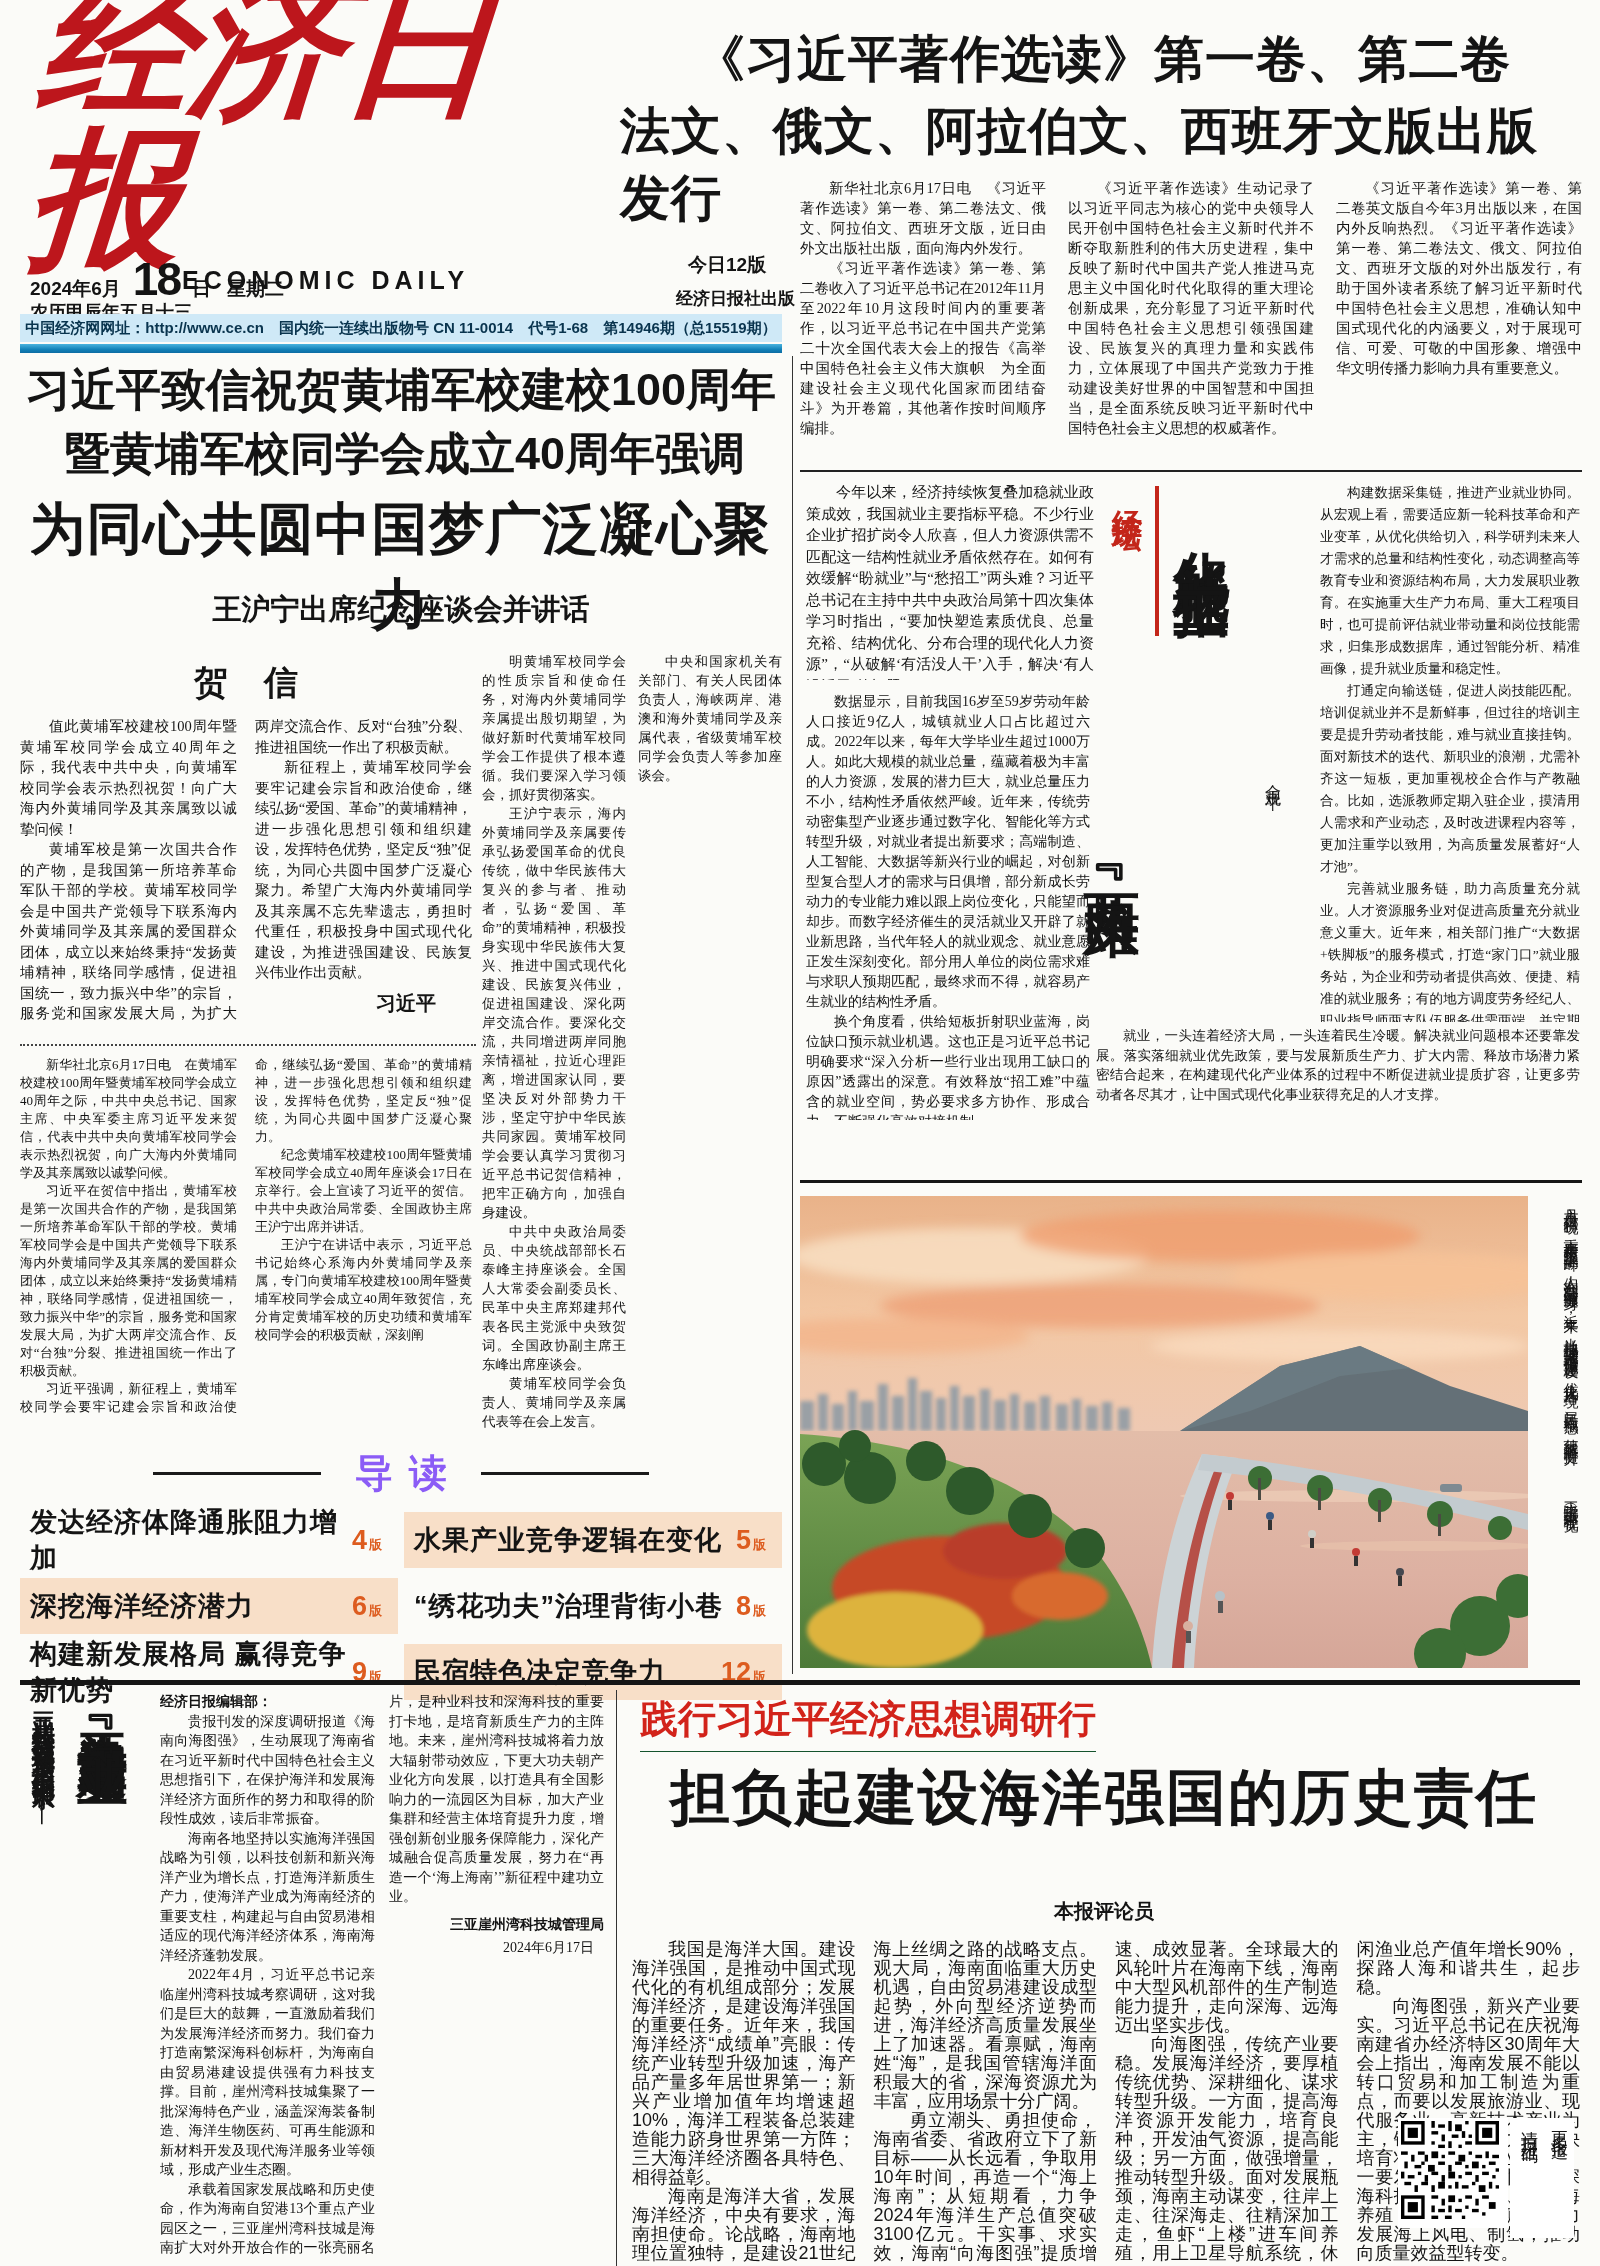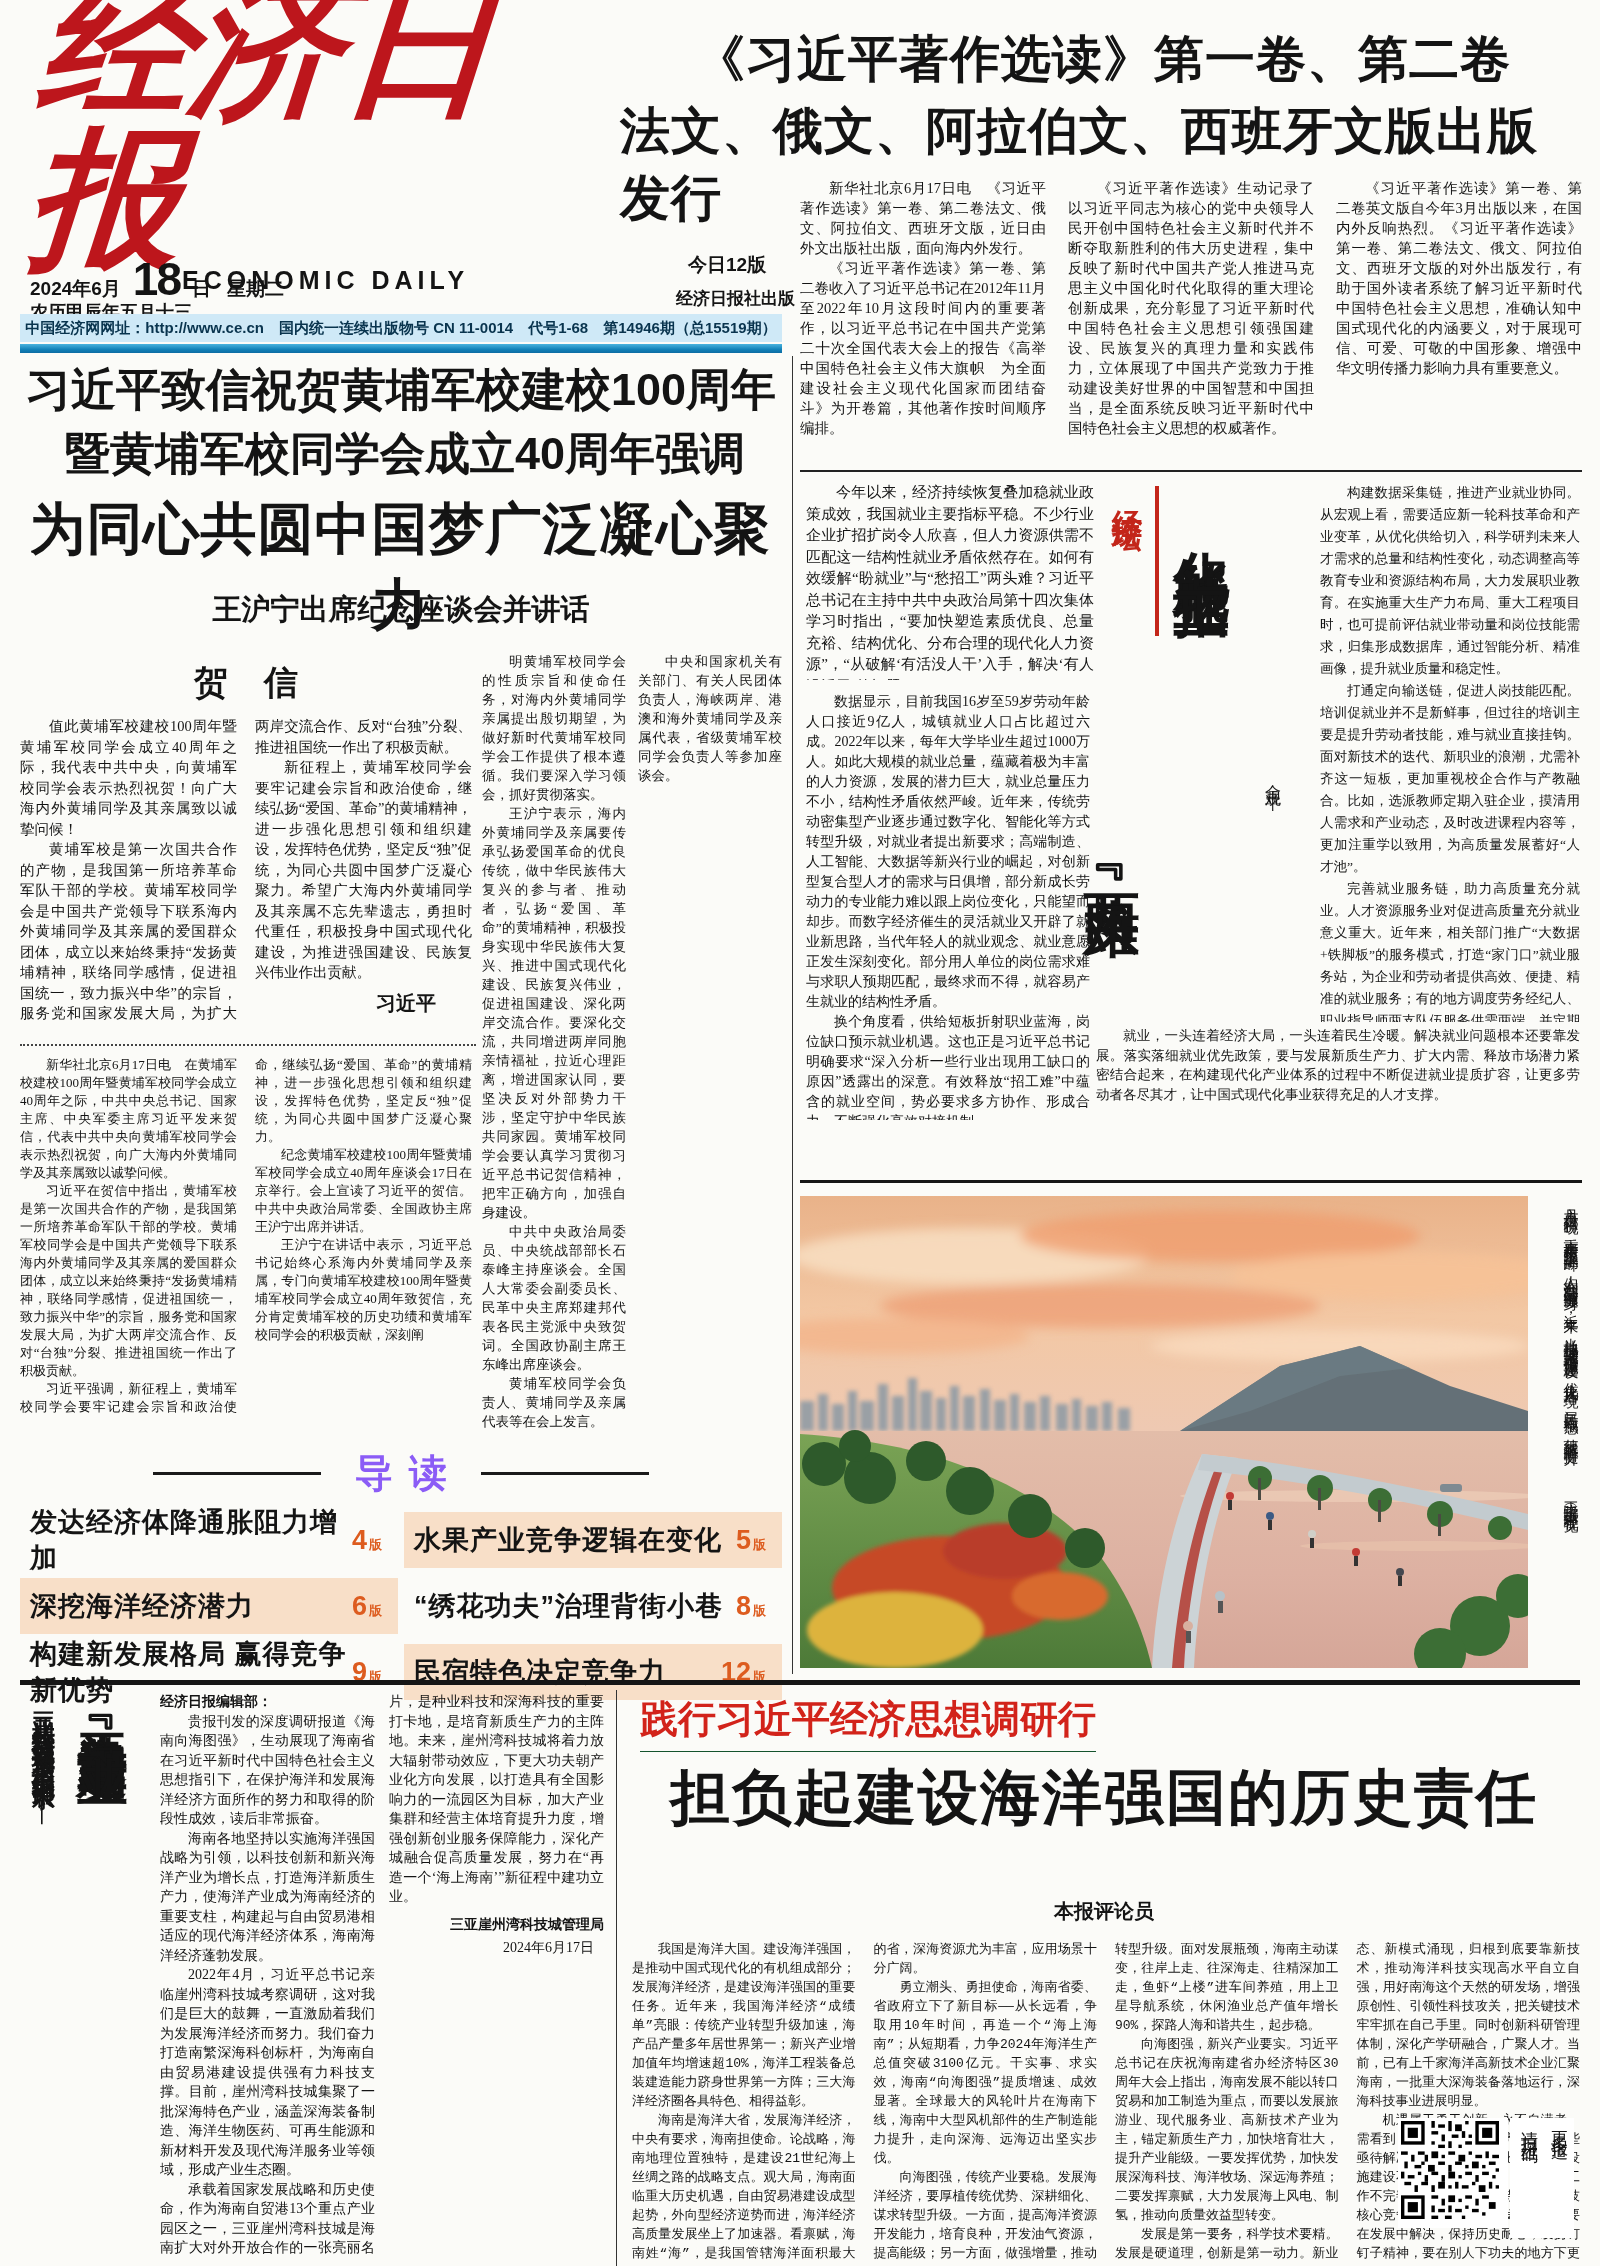--- a/index.html
+++ b/index.html
@@ -105,21 +105,21 @@
   .bl-body .bldate{text-indent:0;text-align:right;margin-top:4px;padding-right:10px;}
   .bl-divider{left:616px;top:1690px;height:576px;border-left:1px solid #333;}
 
   
   .oc-kicker{left:640px;top:1694px;font-size:38px;font-weight:900;color:#d2231a;
              border-bottom:1px solid #14532d;padding-bottom:6px;}
   .oc-headline{left:628px;top:1758px;width:952px;text-align:center;font-size:60px;font-weight:900;letter-spacing:2px;}
   .oc-byline{left:628px;top:1898px;width:952px;text-align:center;font-size:20px;
              font-family:"Liberation Serif",serif;font-weight:600;}
   .oc-cols{left:632px;top:1940px;width:948px;height:326px;column-count:4;column-gap:18px;
-           font-family:Liberation Mono, monospace;font-size:13px;line-height:19px;}
+           font-family:Liberation Sans, sans-serif;font-size:18px;line-height:19px;}
   .qr-wrap{left:1398px;top:2118px;width:104px;height:104px;background:#fff;padding:3px;}
   .qr-note{left:1510px;top:2118px;height:120px;width:64px;background:#fff;font-size:17px;
            font-family:"Liberation Serif",serif;line-height:30px;white-space:pre-line;letter-spacing:4px;}
 </style>
 </head>
 <body>
 
 <div class="page">
 
   <div class="abs calli">经济日报</div>

